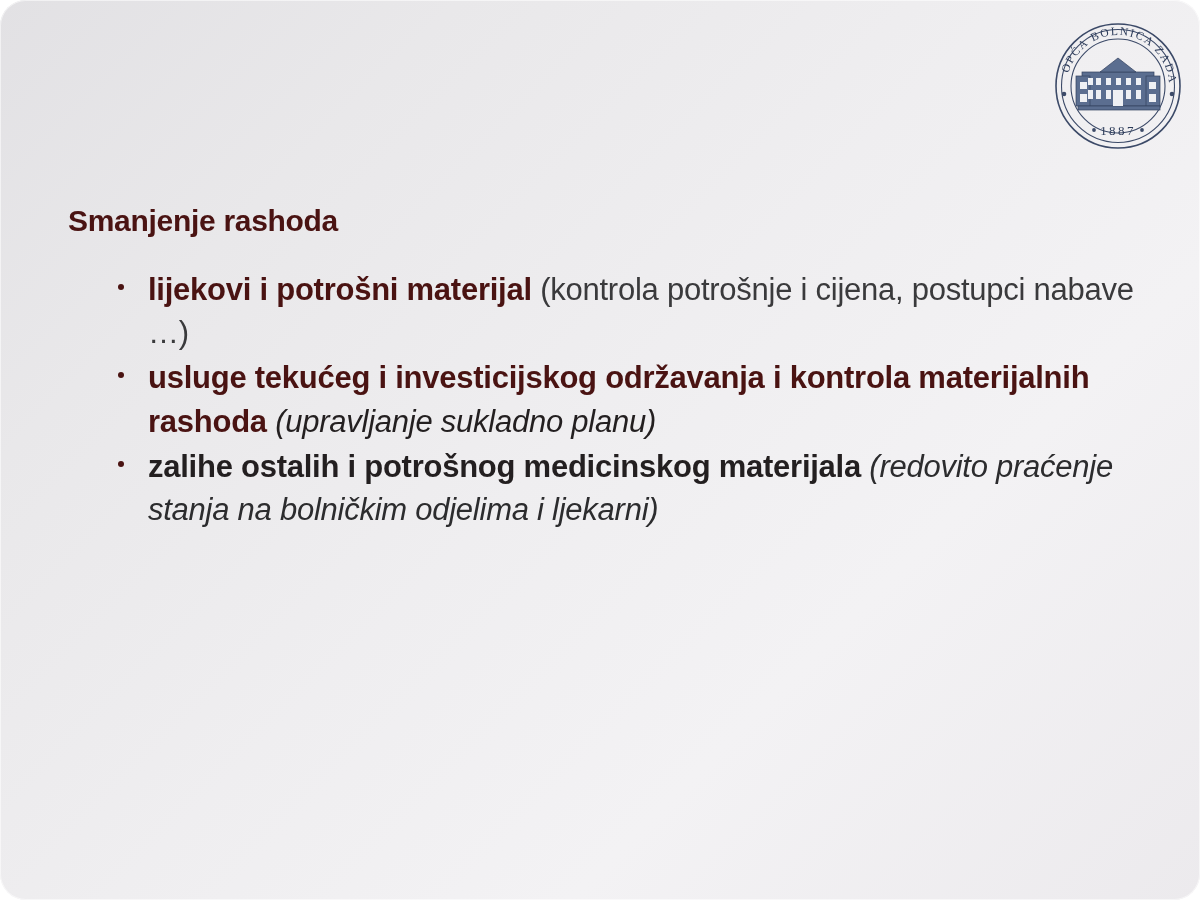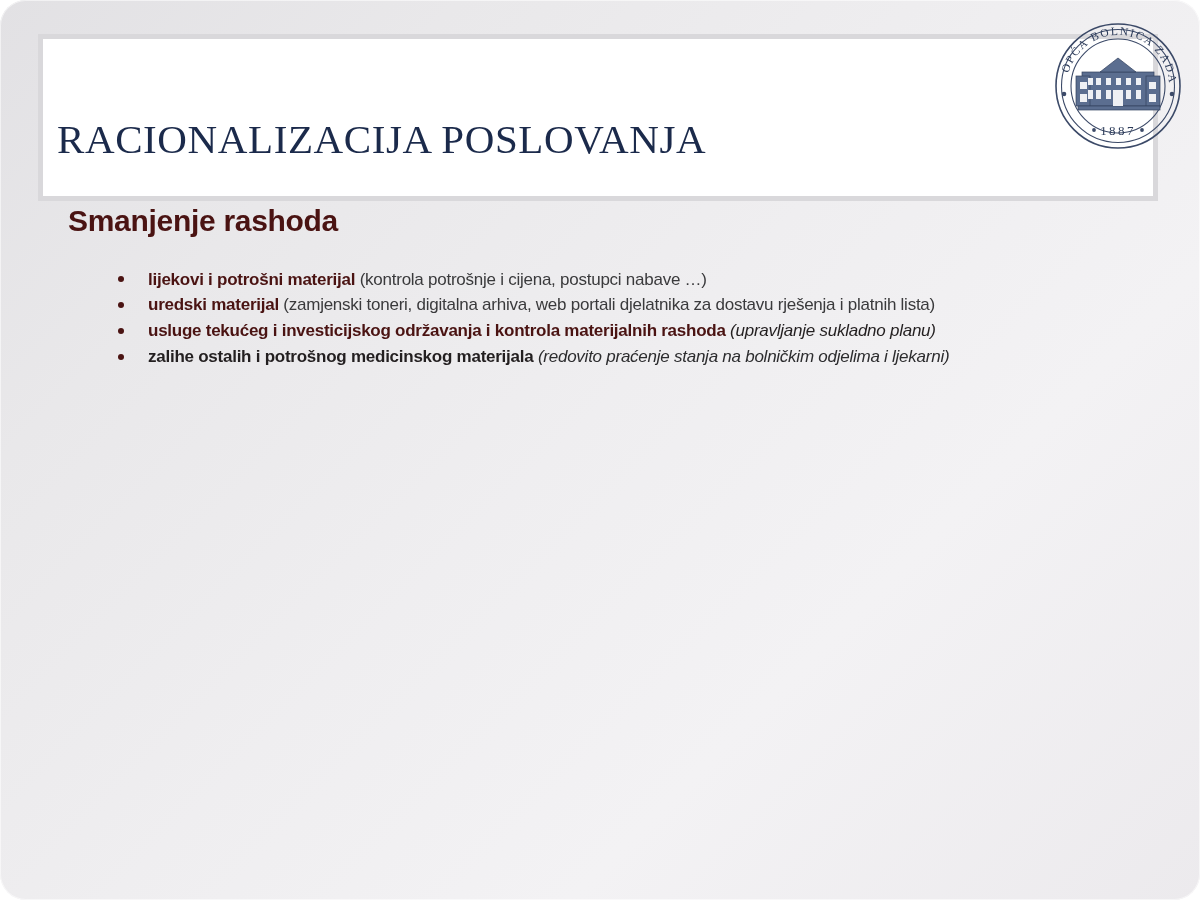--- a/index.html
+++ b/index.html
@@ -92,21 +92,21 @@
 
   .bullet-list {
     list-style: none;
     margin: 0;
     padding: 0;
   }
   .bullet {
     position: relative;
     padding-left: 96px;
     margin-bottom: 2px;
-    font-size: 17px;
+    font-size: 31px;
     line-height: 1.40;
     letter-spacing: -0.25px;
     color: #3a3a3c;
   }
   .bullet .dot {
     position: absolute;
     left: 66px;
     top: 0.52em;
     width: 6px;
     height: 6px;
@@ -131,25 +131,20 @@
     font-style: italic;
     color: #2c2c2e;
   }
   .group-gap { height: 40px; }
 </style>
 </head>
 <body>
 
 <div class="slide">
 
-  <div class="title-frame">
-    <div class="title-inner">
-      <div class="title-text">RACIONALIZACIJA POSLOVANJA</div>
-    </div>
-  </div>
 
   <div class="logo">
     <svg viewBox="0 0 140 140" xmlns="http://www.w3.org/2000/svg">
       <g fill="none" stroke="#3c4a68" stroke-width="1.6">
         <circle cx="70" cy="70" r="62"></circle>
         <circle cx="70" cy="70" r="56.5" stroke-width="1.1"></circle>
         <circle cx="70" cy="70" r="47" stroke-width="1.1"></circle>
       </g>
       <circle cx="16" cy="78" r="2.3" fill="#3c4a68"></circle>
       <circle cx="124" cy="78" r="2.3" fill="#3c4a68"></circle>
@@ -193,24 +188,20 @@
 
     <div class="section-head">Smanjenje rashoda</div>
 
     <ul class="bullet-list">
 
       <li class="bullet">
         <span class="dot"></span>
         <span class="lead">lijekovi i potrošni materijal</span><span class="tail"> (kontrola potrošnje i cijena, postupci nabave …)</span>
       </li>
 
-      <li class="bullet">
-        <span class="dot"></span>
-        <span class="lead">uredski materijal</span><span class="tail"> (zamjenski toneri, digitalna arhiva, web portali djelatnika za dostavu rješenja i platnih lista)</span>
-      </li>
 
       <li class="bullet">
         <span class="dot"></span>
         <span class="lead">usluge tekućeg i investicijskog održavanja i kontrola materijalnih rashoda</span><span class="tail ital"> (upravljanje sukladno planu)</span>
       </li>
 
       <li class="bullet">
         <span class="dot"></span>
         <span class="lead dark">zalihe ostalih i potrošnog medicinskog materijala</span><span class="tail ital-gray">  (redovito praćenje stanja na bolničkim odjelima i ljekarni)</span>
       </li>

